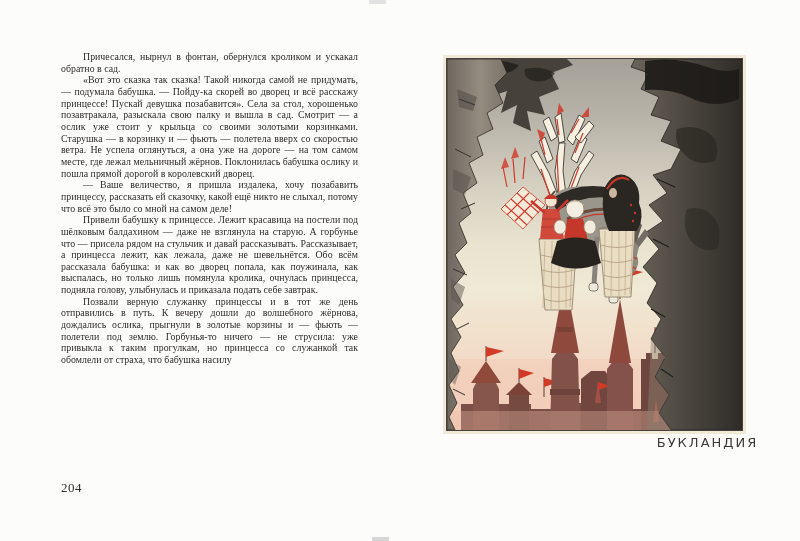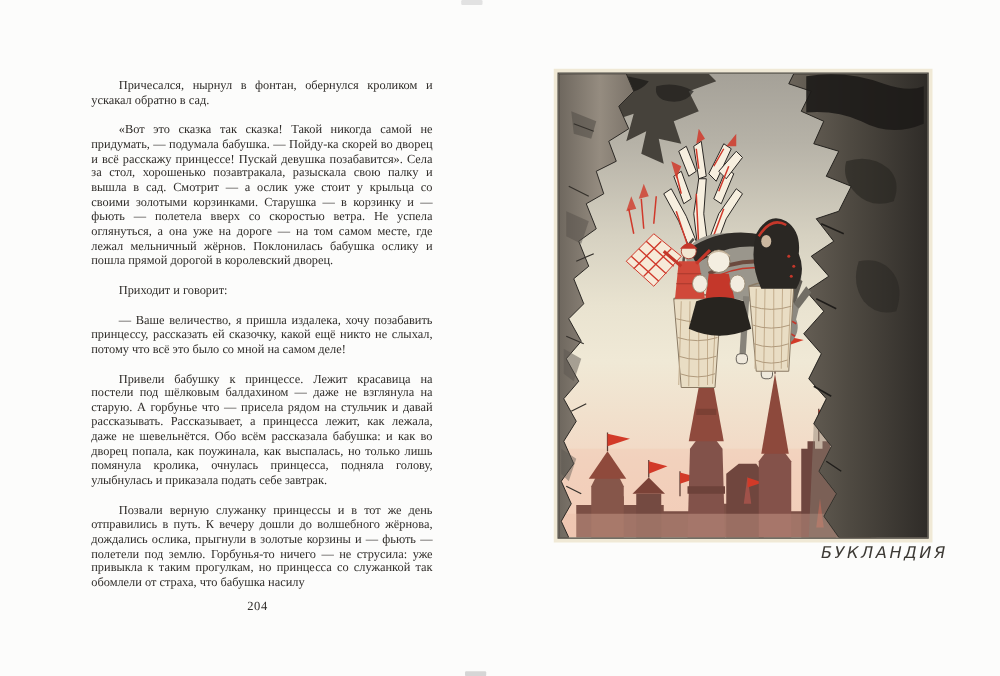--- a/index.html
+++ b/index.html
@@ -22,56 +22,55 @@
   .spread{position:absolute;inset:0;}
   .scan-mark{position:absolute;border-radius:1px;}
   .scan-mark.top{left:369px;top:0;width:17px;height:4px;background:#e2e2e2;}
   .scan-mark.bottom{left:372px;top:537px;width:17px;height:4px;background:#d6d6d6;}
 
   .text-block{
     position:absolute;left:61px;top:51px;width:297px;
     font-size:9.9px;line-height:11.65px;color:var(--ink);
     text-align:justify;text-rendering:optimizeLegibility;
   }
-  .text-block p{margin:12px;text-indent:22px;}
+  .text-block p{margin:0;text-indent:22px;}
 
   .page-number{
-    position:absolute;left:61px;top:480px;width:290px;text-align:center;
-    font-size:10px;color:var(--ink);letter-spacing:.5px;
+    position:absolute;left:61px;top:480px;width:290px;
+    font-size:13px;color:var(--ink);letter-spacing:.5px;
   }
 
   .illustration-mat{
     position:absolute;left:443px;top:55px;width:303px;height:379px;
     background:var(--paper-cream);
   }
   .illustration-frame{
     position:absolute;left:4px;top:4px;width:295px;height:371px;
     outline:1px solid var(--frame-line);
   }
   .illustration-frame svg{display:block;}
 
   .illustration-caption{
     position:absolute;left:655px;top:435px;width:105px;text-align:center;
     font-family:"DejaVu Sans",sans-serif;font-size:13px;letter-spacing:2px;
-    color:#3d3a35;font-weight:500;font-style:italic;
+    color:#3d3a35;font-weight:500;
   }
 </style>
 </head>
 <body>
 
 <div class="spread">
 
   <div class="scan-mark top"></div>
   <div class="scan-mark bottom"></div>
 
   <div>
     <div class="text-block">
       <p>Причесался, нырнул в фонтан, обернулся кроликом и ускакал обратно в сад.</p>
       <p>«Вот это сказка так сказка! Такой никогда самой не придумать, — подумала бабушка. — Пойду-ка скорей во дворец и всё расскажу принцессе! Пускай девушка позабавится». Села за стол, хорошенько позавтракала, разыскала свою палку и вышла в сад. Смотрит — а ослик уже стоит у крыльца со своими золотыми корзинками. Старушка — в корзинку и — фьють — полетела вверх со скоростью ветра. Не успела оглянуться, а она уже на дороге — на том самом месте, где лежал мельничный жёрнов. Поклонилась бабушка ослику и пошла прямой дорогой в королевский дворец.</p>
-      <p>Приходит и говорит:</p>
       <p>— Ваше величество, я пришла издалека, хочу позабавить принцессу, рассказать ей сказочку, какой ещё никто не слыхал, потому что всё это было со мной на самом деле!</p>
       <p>Привели бабушку к принцессе. Лежит красавица на постели под шёлковым балдахином — даже не взглянула на старую. А горбунье что — присела рядом на стульчик и давай рассказывать. Рассказывает, а принцесса лежит, как лежала, даже не шевельнётся. Обо всём рассказала бабушка: и как во дворец попала, как поужинала, как выспалась, но только лишь помянула кролика, очнулась принцесса, подняла голову, улыбнулась и приказала подать себе завтрак.</p>
       <p>Позвали верную служанку принцессы и в тот же день отправились в путь. К вечеру дошли до волшебного жёрнова, дождались ослика, прыгнули в золотые корзины и — фьють — полетели под землю. Горбунья-то ничего — не струсила: уже привыкла к таким прогулкам, но принцесса со служанкой так обомлели от страха, что бабушка насилу</p>
     </div>
     <div class="page-number">204</div>
   </div>
 
   <div>
     <div class="illustration-mat">
       <div class="illustration-frame">

